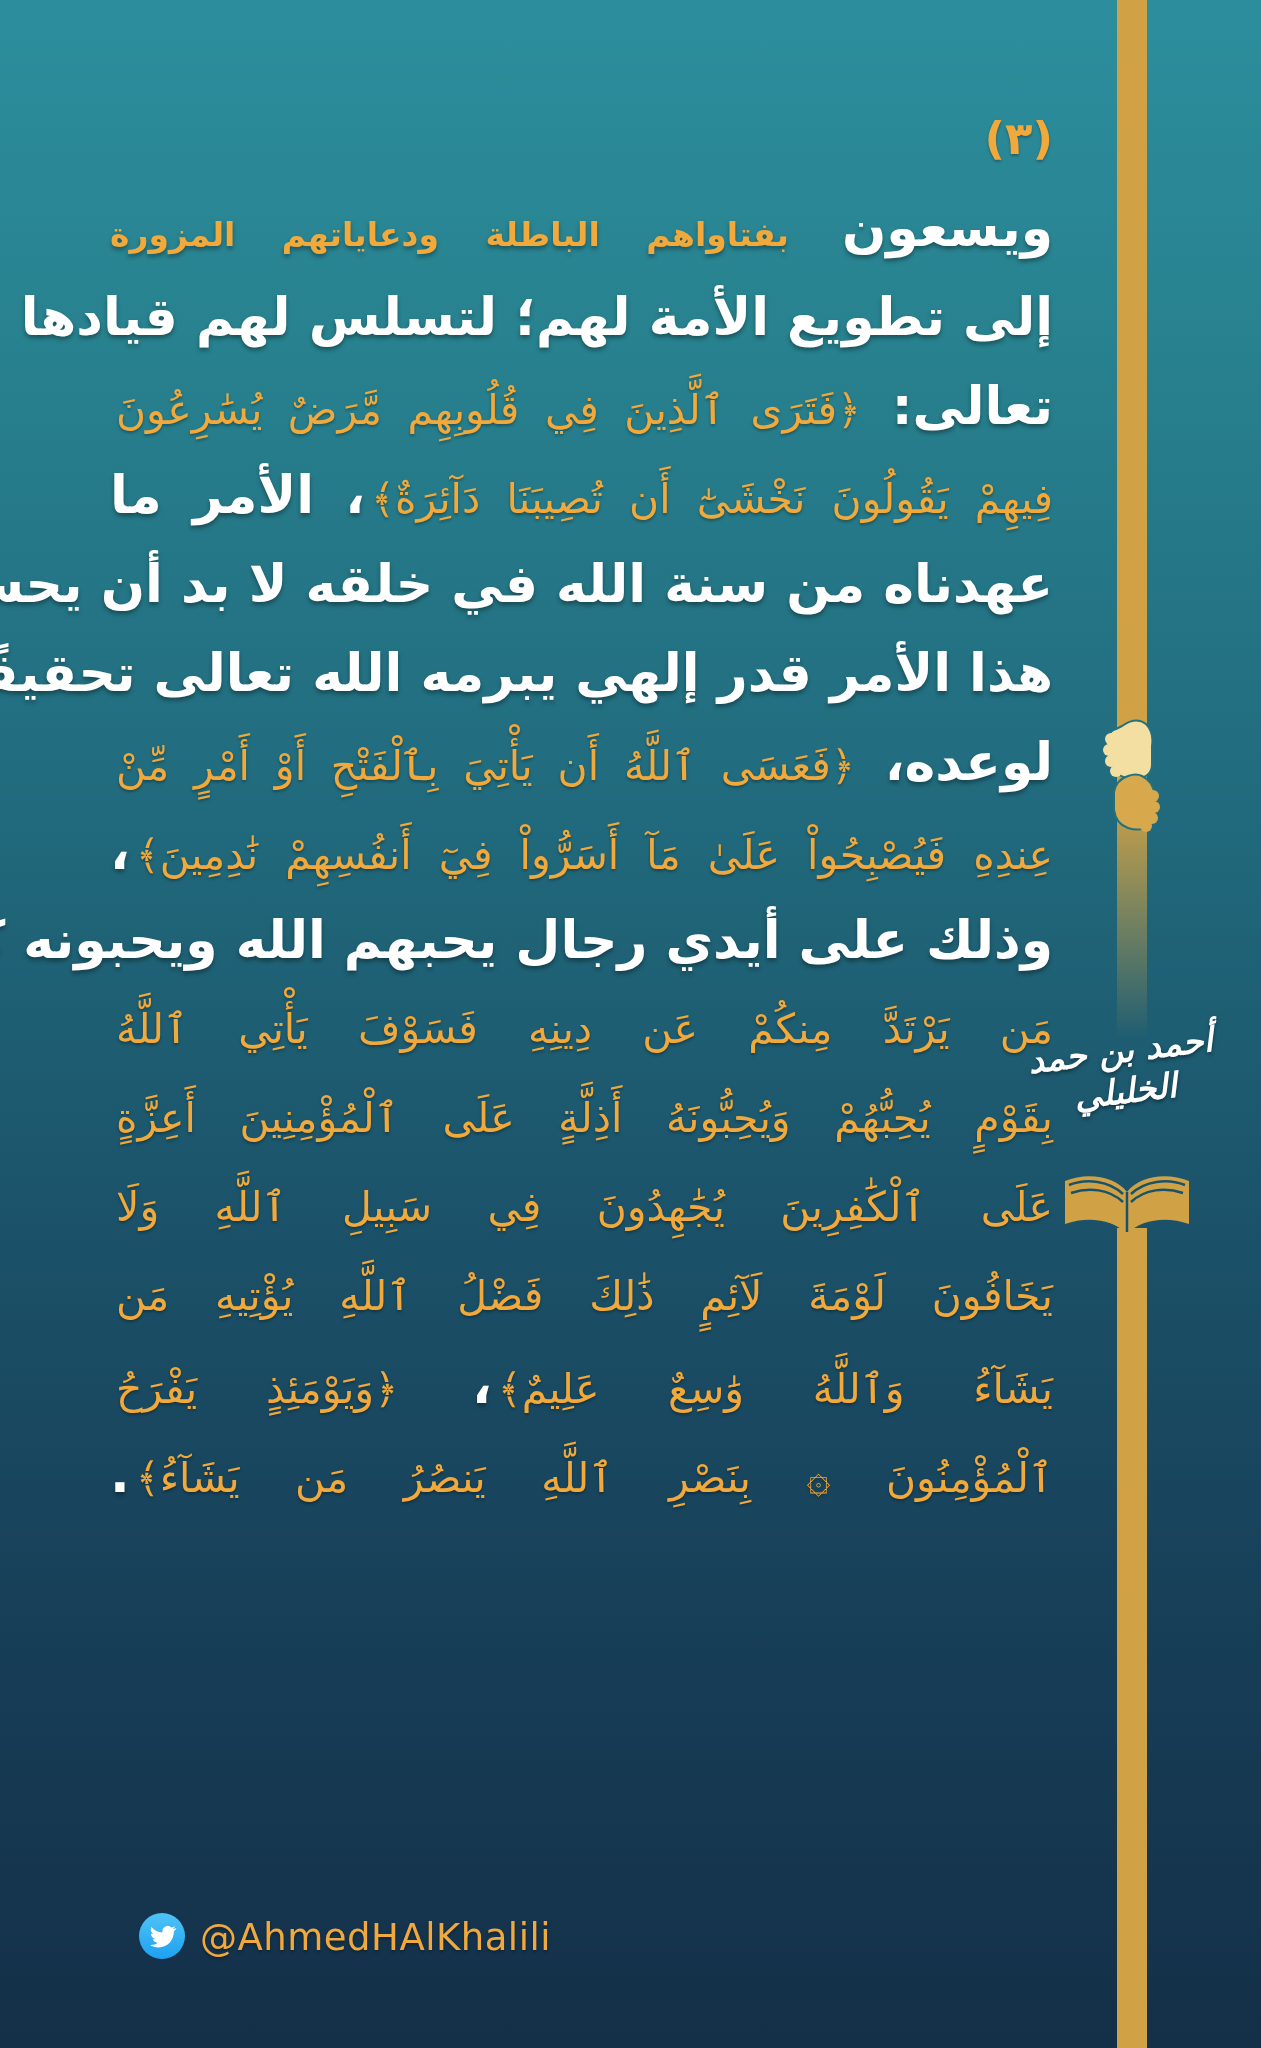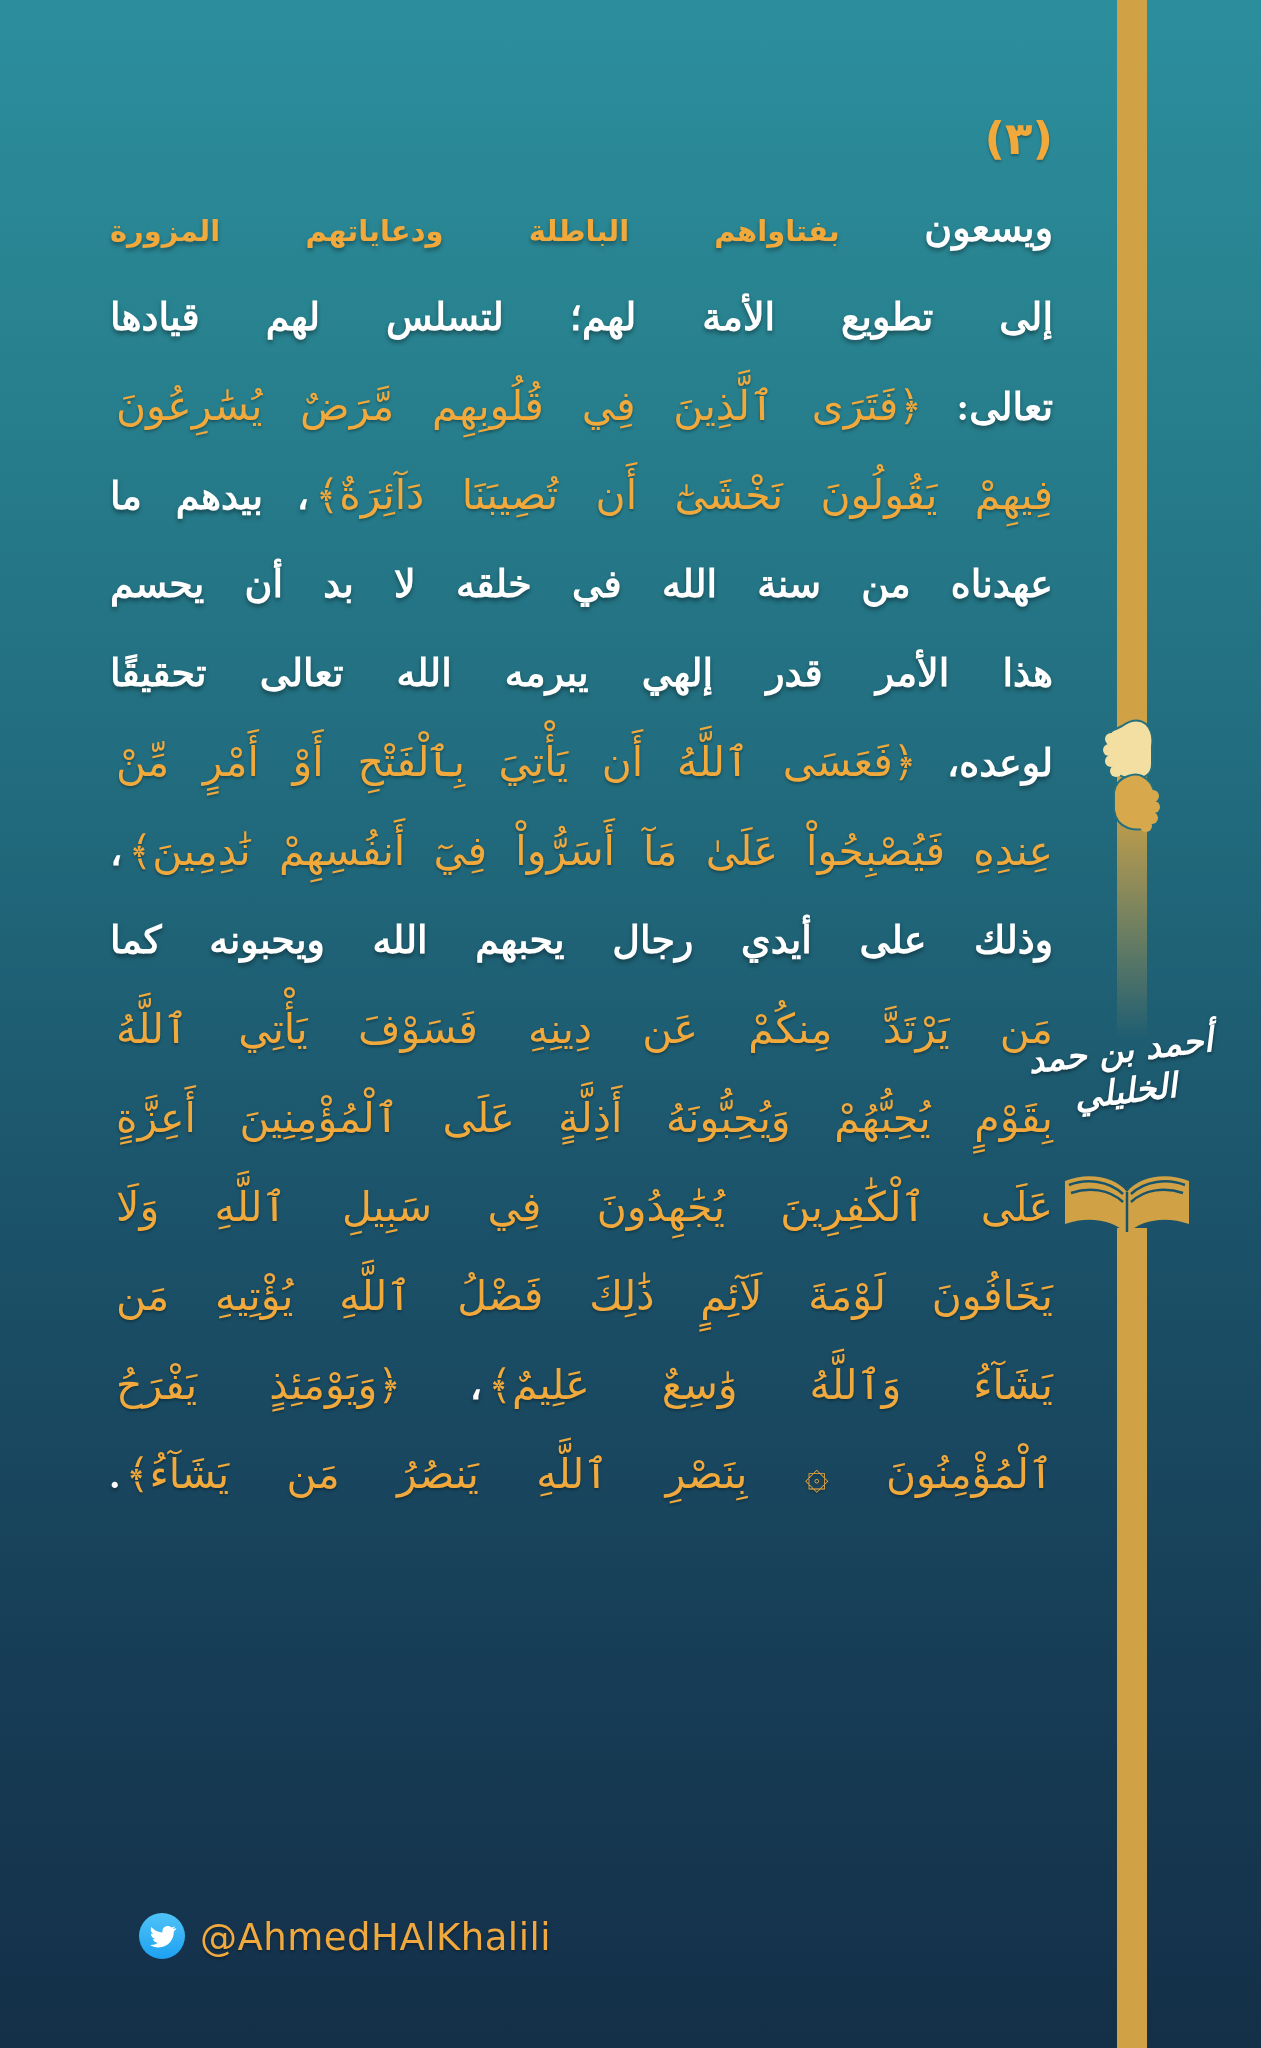--- a/index.html
+++ b/index.html
@@ -37,22 +37,22 @@
   }
   .body-text{
     position:absolute;top:184px;left:110px;right:208px;
     direction:rtl;
   }
   .line{
     height:89px;line-height:89px;
     text-align:justify;text-align-last:justify;
     white-space:nowrap;
   }
-  .seg-white{color:#ffffff;font-weight:700;font-size:38px;text-shadow:0 3px 4px rgba(0,0,0,.35);font-family:Liberation Serif, serif;}
-  .seg-gold{color:#f2a93c;font-weight:700;font-size:29px;text-shadow:0 3px 4px rgba(0,0,0,.35);margin-top:48px;}
+  .seg-white{color:#ffffff;font-weight:700;font-size:52px;text-shadow:0 3px 4px rgba(0,0,0,.35);}
+  .seg-gold{color:#f2a93c;font-weight:700;font-size:33px;text-shadow:0 3px 4px rgba(0,0,0,.35);margin-top:48px;}
   .seg-verse{color:#f2a93c;font-weight:400;font-size:41px;text-shadow:0 2px 3px rgba(0,0,0,.3);margin-left:6px;}
   .footer-twitter-icon{position:absolute;left:138px;top:1912px;width:48px;height:48px;}
   .footer-handle{
     position:absolute;left:200px;top:1916px;
     color:#f0a93e;font-size:37px;letter-spacing:.5px;
     text-shadow:0 2px 3px rgba(0,0,0,.3);
   }
   .footer-date{
     position:absolute;right:281px;top:1906px;direction:rtl;
     color:#f2a93c;font-size:38px;font-weight:700;
@@ -99,21 +99,21 @@
       <path d="M74 30 C88 17 108 15 126 21"></path>
     </g>
   </svg>
 
   <div class="page-number">(٣)</div>
 
   <div class="body-text">
       <div class="line"><span class="seg-white">ويسعون </span><span class="seg-gold">بفتاواهم الباطلة ودعاياتهم المزورة</span></div>
       <div class="line"><span class="seg-white">إلى تطويع الأمة لهم؛ لتسلس لهم قيادها</span></div>
       <div class="line"><span class="seg-white">تعالى: </span><span class="seg-verse">﴿فَتَرَى ٱلَّذِينَ فِي قُلُوبِهِم مَّرَضٌ يُسَٰرِعُونَ</span></div>
-      <div class="line"><span class="seg-verse">فِيهِمْ يَقُولُونَ نَخْشَىٰٓ أَن تُصِيبَنَا دَآئِرَةٌ﴾</span><span class="seg-white">، بيدهم ما</span></div>
+      <div class="line"><span class="seg-verse">فِيهِمْ يَقُولُونَ نَخْشَىٰٓ أَن تُصِيبَنَا دَآئِرَةٌ﴾</span><span class="seg-white">، الأمر ما</span></div>
       <div class="line"><span class="seg-white">عهدناه من سنة الله في خلقه لا بد أن يحسم</span></div>
       <div class="line"><span class="seg-white">هذا الأمر قدر إلهي يبرمه الله تعالى تحقيقًا</span></div>
       <div class="line"><span class="seg-white">لوعده، </span><span class="seg-verse">﴿فَعَسَى ٱللَّهُ أَن يَأْتِيَ بِٱلْفَتْحِ أَوْ أَمْرٍ مِّنْ</span></div>
       <div class="line"><span class="seg-verse">عِندِهِ فَيُصْبِحُواْ عَلَىٰ مَآ أَسَرُّواْ فِيٓ أَنفُسِهِمْ نَٰدِمِينَ﴾</span><span class="seg-white">،</span></div>
       <div class="line"><span class="seg-white">وذلك على أيدي رجال يحبهم الله ويحبونه كما</span></div>
       <div class="line"><span class="seg-verse">مَن يَرْتَدَّ مِنكُمْ عَن دِينِهِ فَسَوْفَ يَأْتِي ٱللَّهُ</span></div>
       <div class="line"><span class="seg-verse">بِقَوْمٍ يُحِبُّهُمْ وَيُحِبُّونَهُ أَذِلَّةٍ عَلَى ٱلْمُؤْمِنِينَ أَعِزَّةٍ</span></div>
       <div class="line"><span class="seg-verse">عَلَى ٱلْكَٰفِرِينَ يُجَٰهِدُونَ فِي سَبِيلِ ٱللَّهِ وَلَا</span></div>
       <div class="line"><span class="seg-verse">يَخَافُونَ لَوْمَةَ لَآئِمٍ ذَٰلِكَ فَضْلُ ٱللَّهِ يُؤْتِيهِ مَن</span></div>
       <div class="line"><span class="seg-verse">يَشَآءُ وَٱللَّهُ وَٰسِعٌ عَلِيمٌ﴾</span><span class="seg-white">، </span><span class="seg-verse">﴿وَيَوْمَئِذٍ يَفْرَحُ</span></div>

